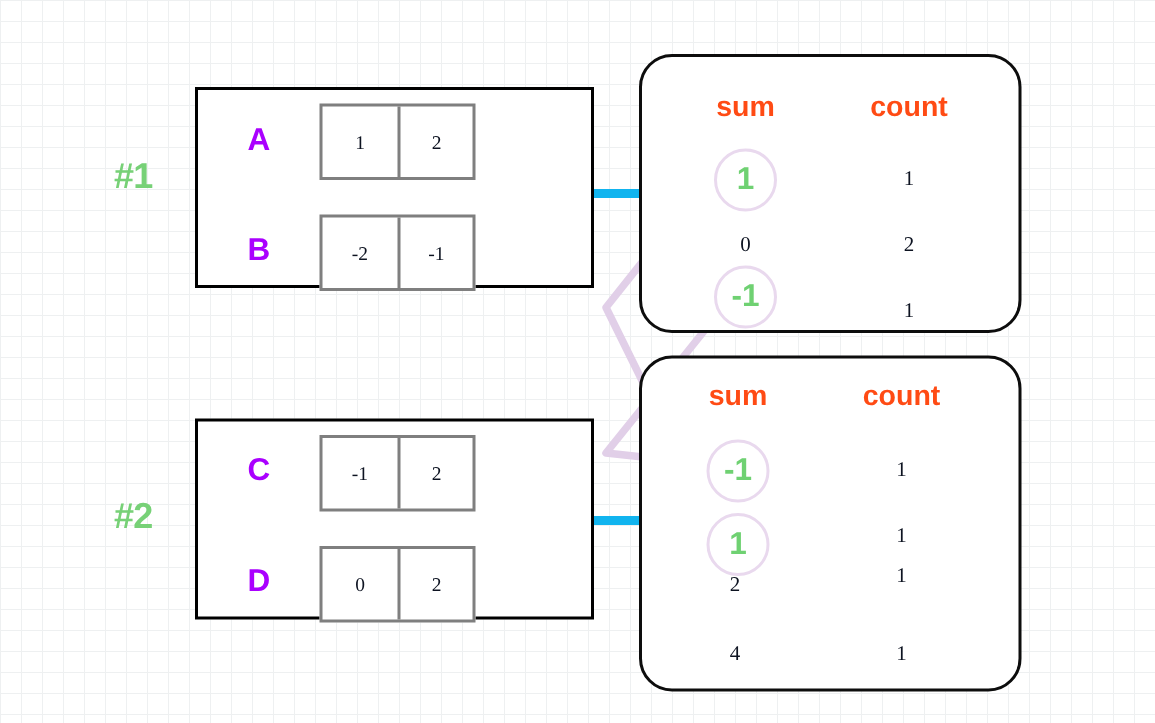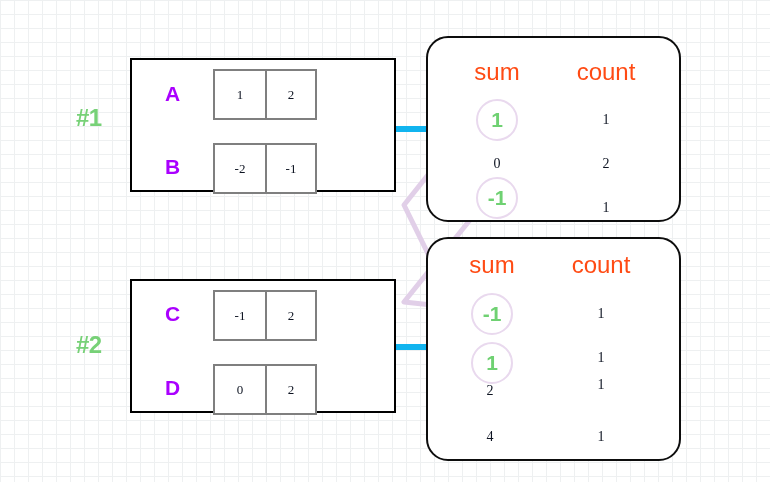--- a/index.html
+++ b/index.html
@@ -74,22 +74,22 @@
     position: absolute;
     border: 2px solid #0d0d0d;
     border-radius: 22px;
     background: #ffffff;
     box-sizing: border-box;
   }
   .col-head {
     position: absolute;
     color: #ff4b14;
     font-family: "Liberation Sans", sans-serif;
-    font-size: 24px;
-    font-weight: normal;
+    font-size: 19px;
+    font-weight: bold;
     transform: translate(-50%, -50%);
     white-space: nowrap;
   }
   .val {
     position: absolute;
     font-family: "Liberation Serif", serif;
     font-size: 14px;
     color: #0d1321;
     transform: translate(-50%, -50%);
     white-space: nowrap;

